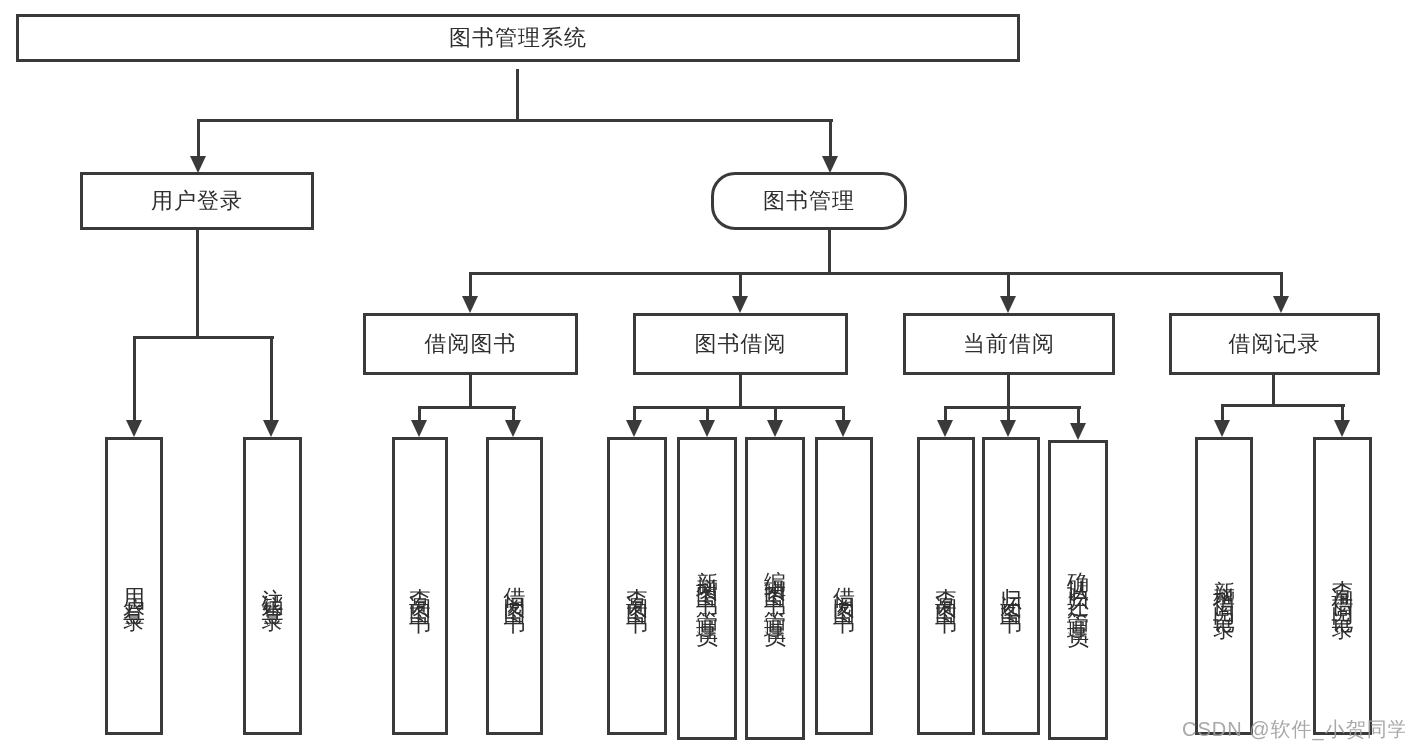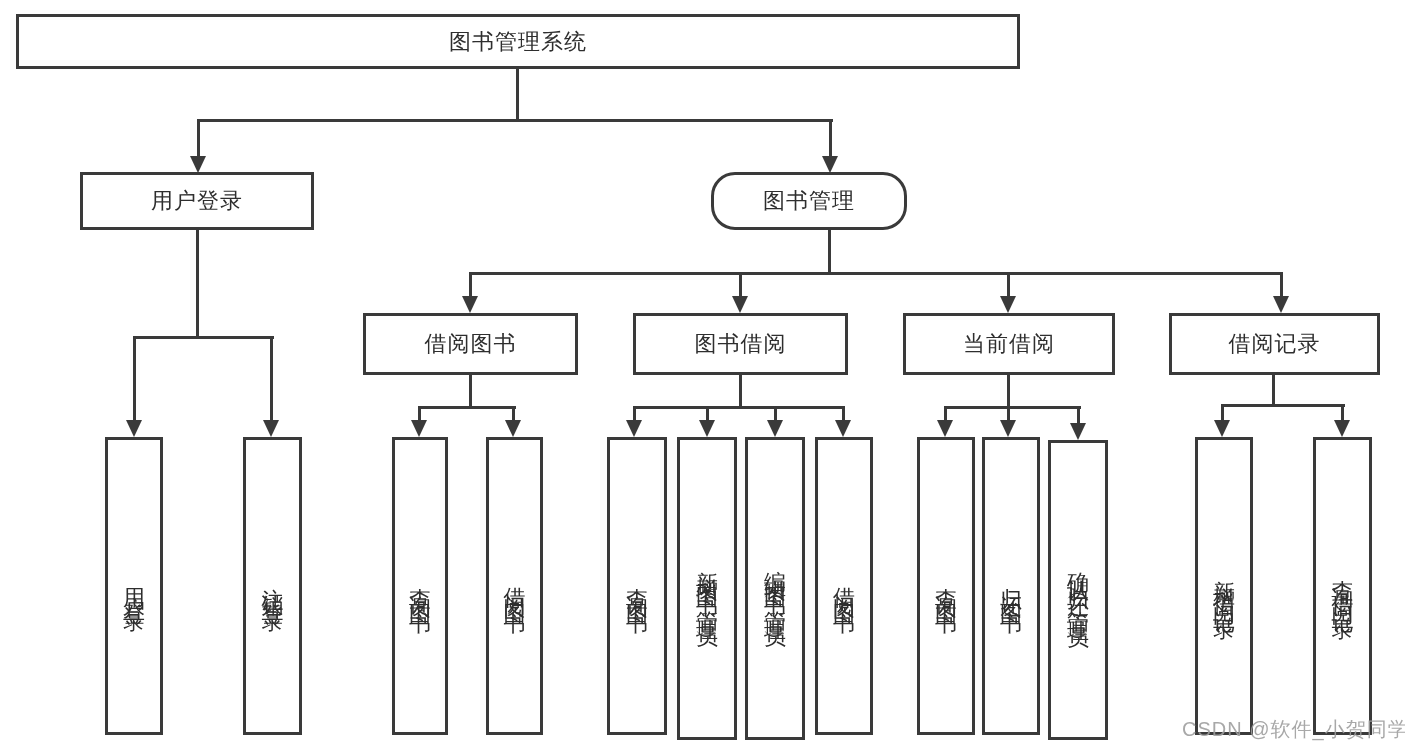--- a/index.html
+++ b/index.html
@@ -58,21 +58,21 @@
     letter-spacing: 1px;
     z-index: 6;
     white-space: nowrap;
   }
 </style>
 </head>
 <body>
 
 <div id="canvas">
 
-  <div class="box" style="left:16px; top:14px; width:1004px; height:55px;">
+  <div class="box" style="left:16px; top:14px; width:1004px; height:48px;">
     <span>图书管理系统</span>
   </div>
 
   <div class="vline" style="left:516px; top:69px; height:52px;"></div>
   <div class="hline" style="left:197px; top:119px; width:636px;"></div>
   <div class="vline" style="left:197px; top:119px; height:42px;"></div>
   <div class="ah" style="left:190px; top:156px;"></div>
   <div class="vline" style="left:829px; top:119px; height:42px;"></div>
   <div class="ah" style="left:822px; top:156px;"></div>
 

